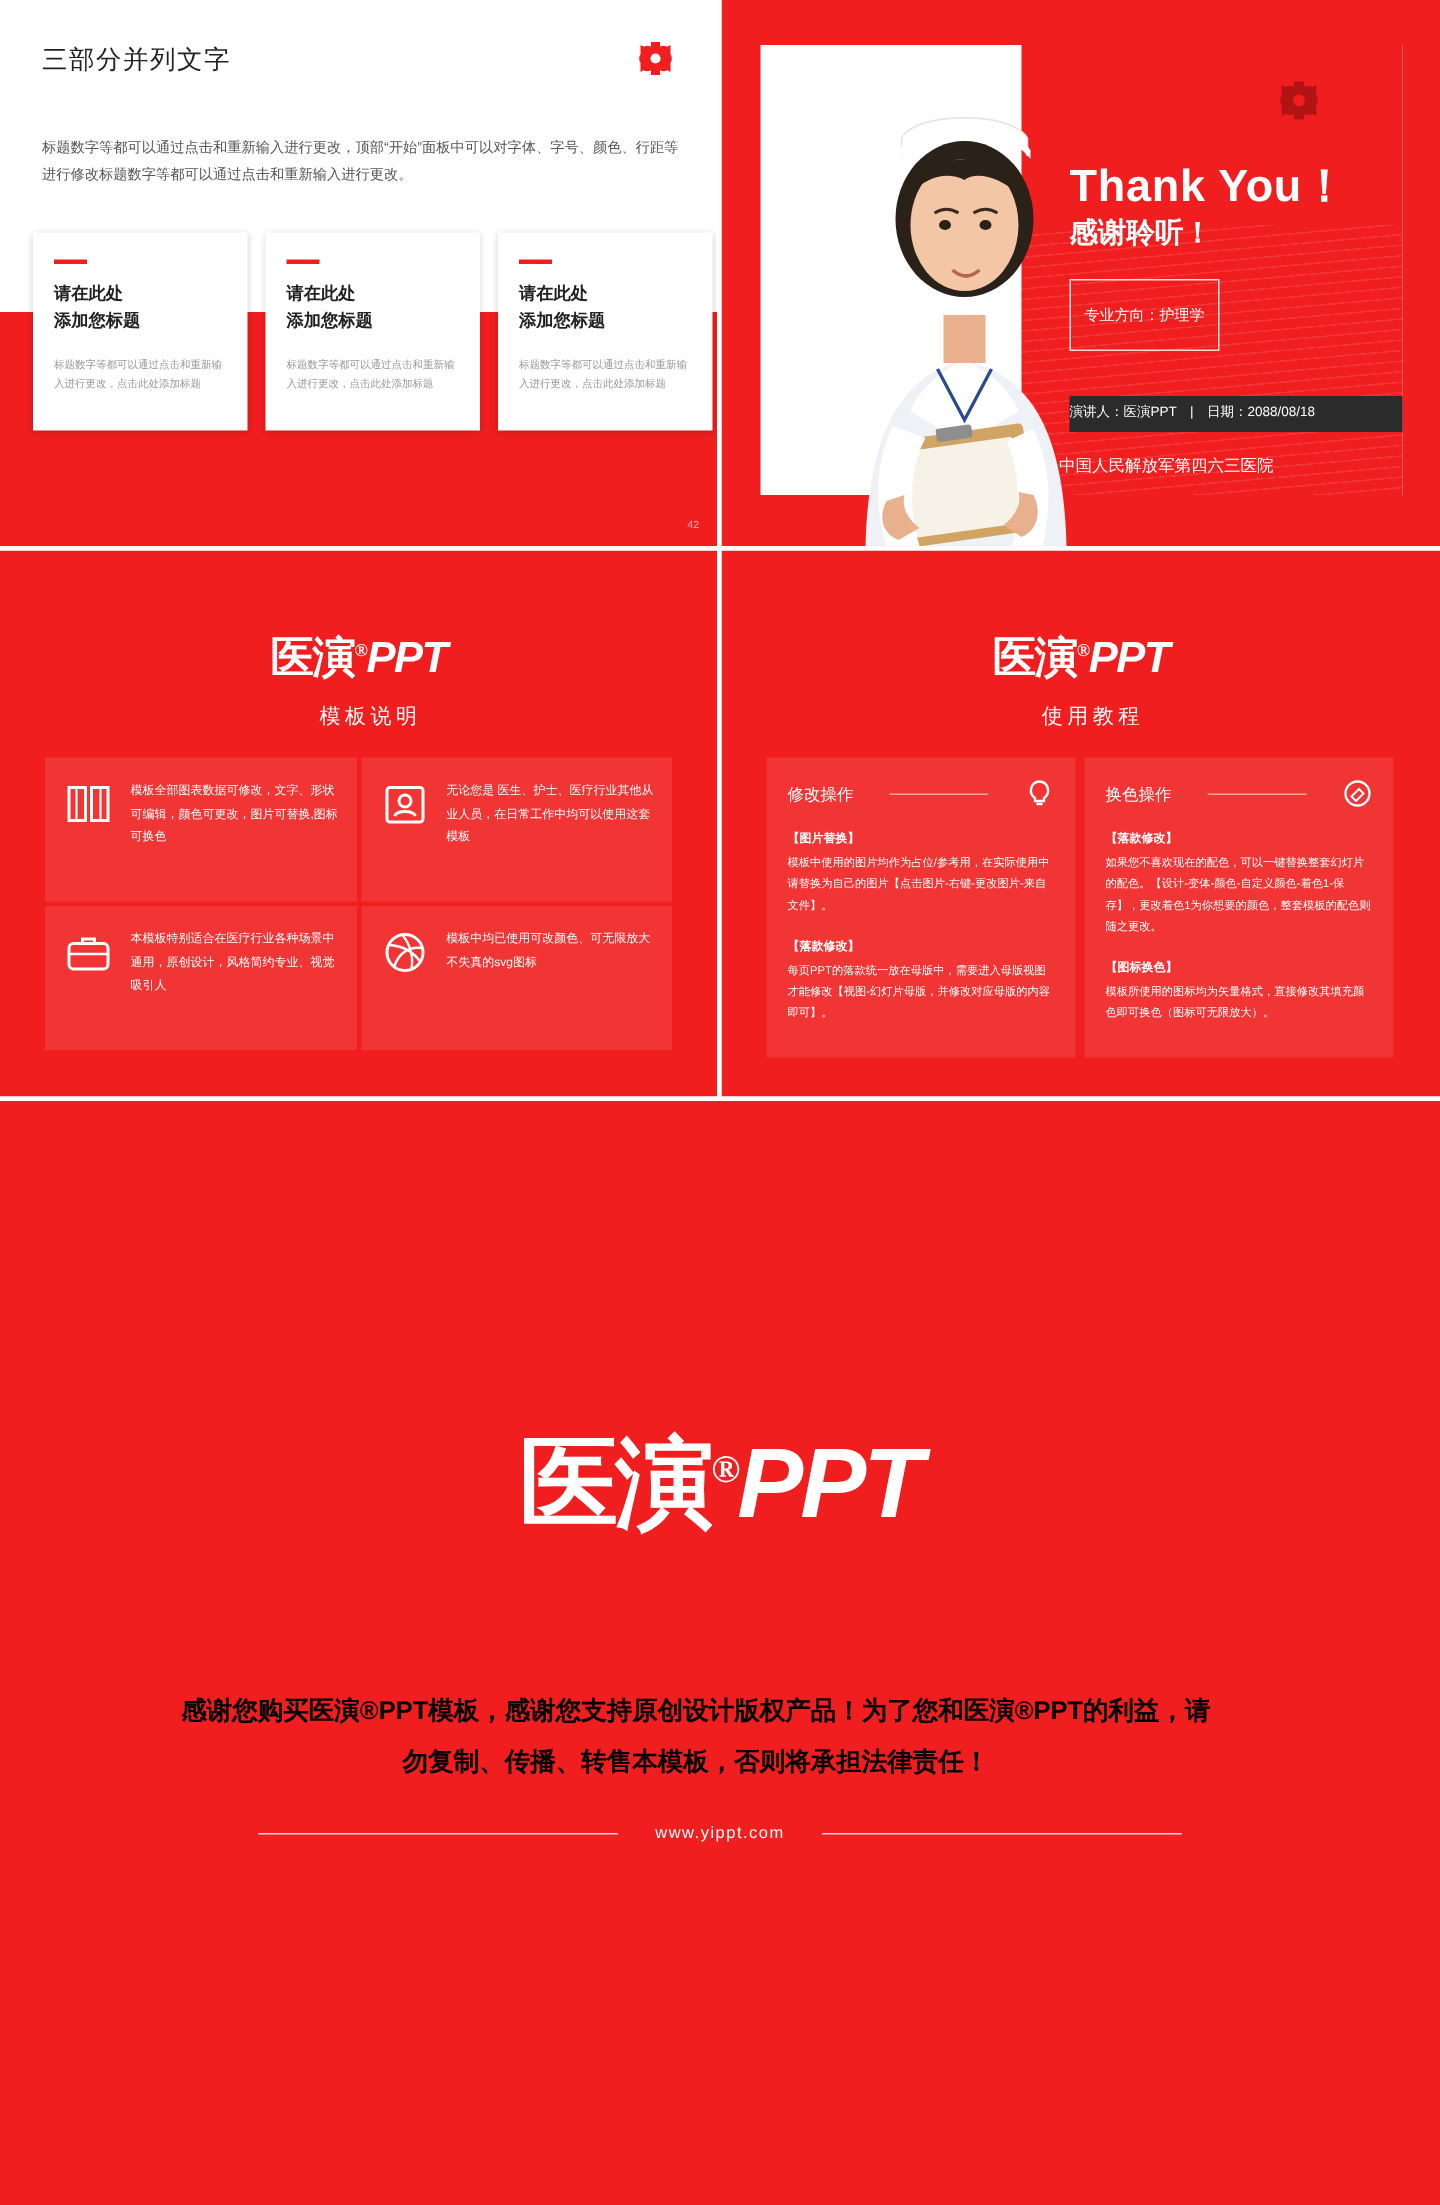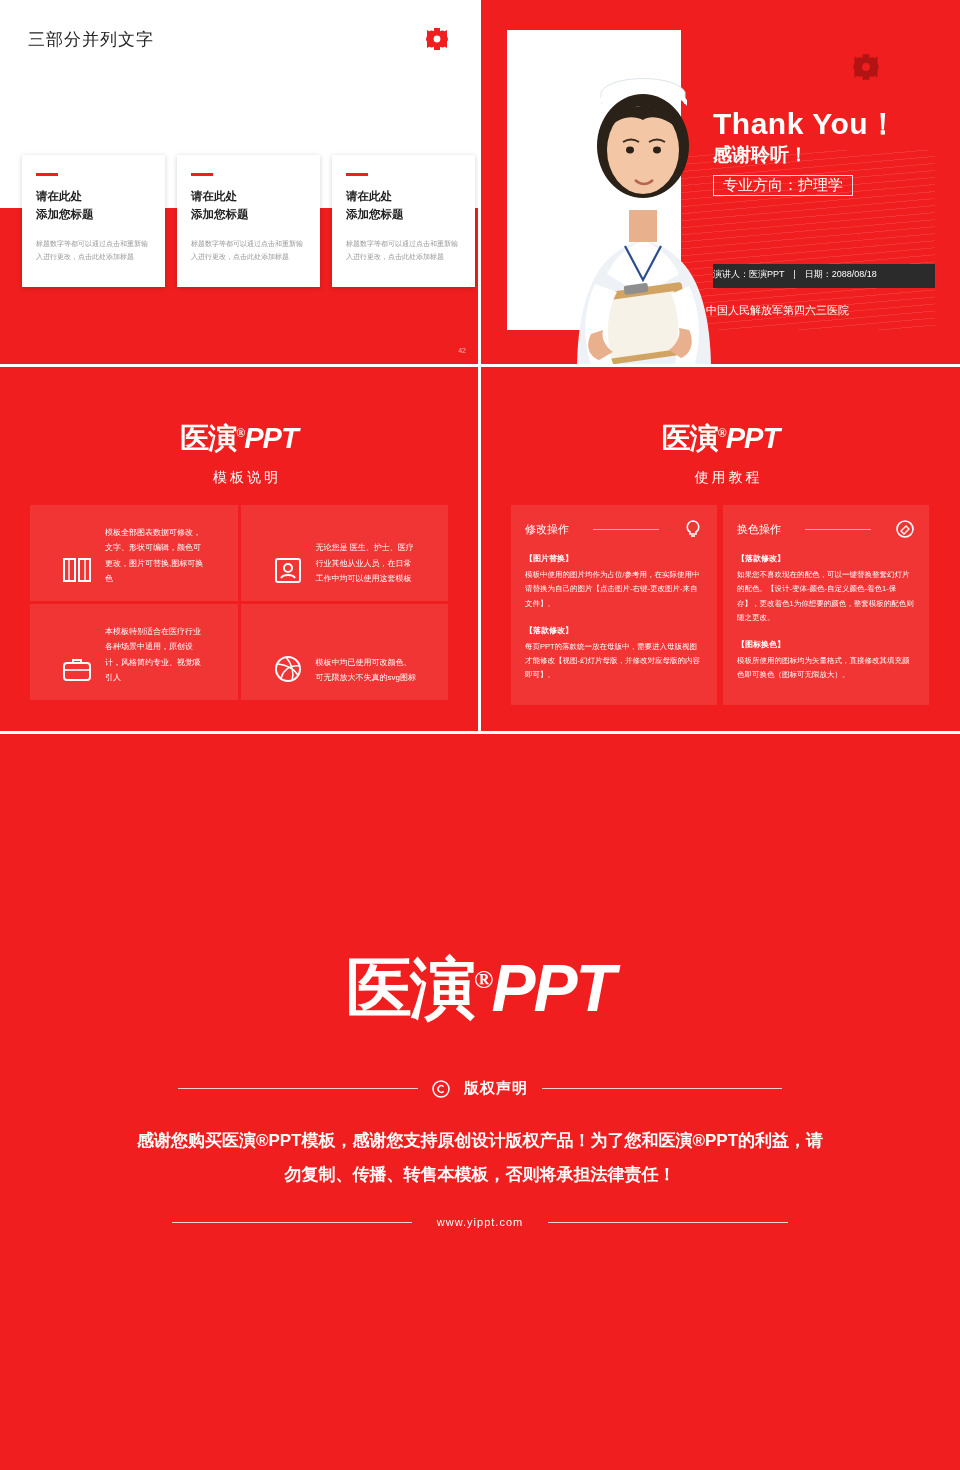--- a/index.html
+++ b/index.html
@@ -34,39 +34,39 @@
   #slide2 { left: 481px; top: 0; width: 544px; height: 364px; background: #f01e1e; }
   #slide2 .whitecard { position: absolute; left: 26px; top: 30px; width: 428px; height: 300px; background: #fff; }
   #slide2 .innerred { position: absolute; left: 200px; top: 30px; width: 254px; height: 300px; background: #f01e1e; }
   #slide2 .wave {
     position: absolute; left: 200px; top: 150px; width: 254px; height: 180px;
     background: repeating-linear-gradient(175deg, rgba(255,255,255,.10) 0 1px, rgba(255,255,255,0) 1px 7px);
   }
   #slide2 .cross2 { position: absolute; left: 370px; top: 52px; width: 30px; height: 30px; }
   #slide2 .thanks { position: absolute; left: 232px; top: 104px; font-size: 30px; font-weight: bold; color: #fff; letter-spacing: .5px; }
   #slide2 .thanks-cn { position: absolute; left: 232px; top: 142px; font-size: 19px; font-weight: bold; color: #fff; }
-  #slide2 .major { position: absolute; left: 232px; top: 175px; font-size: 15px; color: #fff; border: 1px solid rgba(255,255,255,.85); padding: 0 9px; }
+  #slide2 .major { position: absolute; left: 232px; top: 186px; font-size: 10px; color: #fff; border: 1px solid rgba(255,255,255,.85); padding: 16px 9px; }
   #slide2 .darkbar { position: absolute; left: 232px; top: 264px; width: 222px; height: 24px; background: #2b2b2b; }
   #slide2 .speaker { position: absolute; left: 232px; top: 268px; font-size: 9px; color: #fff; }
   #slide2 .hospital { position: absolute; left: 225px; top: 303px; font-size: 11px; color: #fff; }
   #slide2 .nurse { position: absolute; left: 58px; top: 34px; width: 210px; height: 330px; }
 
   
   #slide3 { left: 0; top: 367px; width: 478px; height: 364px; background: #f01e1e; }
   
   #slide4 { left: 481px; top: 367px; width: 479px; height: 364px; background: #f01e1e; }
 
   .brandwrap { position: absolute; left: 0; top: 52px; width: 100%; text-align: center; }
   .brand { font-size: 29px; font-weight: bold; color: #fff; letter-spacing: -1px; font-family: "Liberation Serif", serif; }
   .brand .reg { font-size: 12px; vertical-align: super; }
   .brand .ppt { font-style: italic; font-family: "Liberation Sans", sans-serif; }
   .subbrand { margin-top: 10px; font-size: 14px; color: #fff; letter-spacing: 3px; margin-left: 16px; }
 
   .quad { position: absolute; left: 30px; top: 138px; width: 418px; display: grid; grid-template-columns: 1fr 1fr; gap: 3px; }
-  .qcell { background: rgba(255,255,255,.10); padding: 14px 30px; display: flex; gap: 11px; align-items: flex-end; min-height: 96px; }
+  .qcell { background: rgba(255,255,255,.10); padding: 14px 12px; display: flex; gap: 11px; align-items: flex-start; min-height: 96px; }
   .qcell .ico { flex: 0 0 34px; height: 34px; }
   .qcell p { font-size: 8px; color: #fff; line-height: 1.95; }
 
   .duo { position: absolute; left: 30px; top: 138px; width: 418px; display: grid; grid-template-columns: 1fr 1fr; gap: 6px; }
   .dcell { background: rgba(255,255,255,.10); padding: 14px 14px 16px 14px; min-height: 200px; position: relative; }
   .dcell .hd { display: flex; align-items: center; gap: 24px; }
   .dcell .hd span.t { font-size: 11px; color: #fff; }
   .dcell .hd .line { flex: 1; height: 1px; background: rgba(255,255,255,.55); }
   .dcell .hd .ic { width: 20px; height: 20px; }
   .dcell .blk { margin-top: 14px; }
@@ -75,21 +75,21 @@
 
   
   #slide5 { left: 0; top: 734px; width: 960px; height: 736px; background: #f01e1e; }
   #slide5 .bigbrand { position: absolute; left: 0; top: 210px; width: 100%; text-align: center; font-size: 66px; font-weight: bold; color: #fff; font-family: "Liberation Serif", serif; letter-spacing: -2px; }
   #slide5 .bigbrand .reg { font-size: 26px; vertical-align: super; }
   #slide5 .bigbrand .ppt { font-style: italic; font-family: "Liberation Sans", sans-serif; }
   #slide5 .cprow { position: absolute; left: 0; top: 345px; width: 100%; display: flex; align-items: center; justify-content: center; gap: 14px; }
   #slide5 .cprow .ln { width: 240px; height: 1px; background: rgba(255,255,255,.8); }
   #slide5 .cprow .cpicon { width: 18px; height: 18px; }
   #slide5 .cprow .cptxt { font-size: 15px; color: #fff; font-weight: bold; letter-spacing: 1px; }
-  #slide5 .para { position: absolute; left: 130px; top: 390px; width: 700px; text-align: center; font-size: 17px; font-weight: bold; color: #ffffff; line-height: 2.0; }
+  #slide5 .para { position: absolute; left: 114px; top: 390px; width: 700px; text-align: center; font-size: 17px; font-weight: bold; color: #000000; line-height: 2.0; }
   #slide5 .bottomrow { position: absolute; left: 0; top: 482px; width: 100%; display: flex; align-items: center; justify-content: center; gap: 25px; }
   #slide5 .bottomrow .ln { width: 240px; height: 1px; background: rgba(255,255,255,.8); }
   #slide5 .bottomrow .url { font-size: 11px; color: #fff; letter-spacing: 1px; }
 
   
   .gutter-v { position: absolute; background: #fff; }
 </style>
 </head>
 <body>
 
@@ -100,20 +100,21 @@
 
     <div class="title">三部分并列文字</div>
 
     <div class="cross">
       <svg viewBox="0 0 26 26" width="26" height="26">
         <path d="M10 2h6v3.2a5 5 0 0 1 4.8 0L23 4v6.2a5 5 0 0 1 0 5.6L23 22l-2.2-1.2a5 5 0 0 1-4.8 0V24h-6v-3.2a5 5 0 0 1-4.8 0L3 22l0-6.2a5 5 0 0 1 0-5.6L3 4l2.2 1.2A5 5 0 0 1 10 5.2z" fill="#f01e1e"></path>
         <circle cx="13" cy="13" r="3.4" fill="#fff"></circle>
       </svg>
     </div>
 
+    <div class="desc">标题数字等都可以通过点击和重新输入进行更改，顶部“开始”面板中可以对字体、字号、颜色、行距等进行修改标题数字等都可以通过点击和重新输入进行更改。</div>
 
     <div class="cards">
       <div class="card">
         <div class="bar"></div>
         <h4 style="white-space:pre-line">请在此处
 添加您标题</h4>
         <p>标题数字等都可以通过点击和重新输入进行更改，点击此处添加标题</p>
       </div>
       <div class="card">
         <div class="bar"></div>
@@ -288,31 +289,20 @@
         </div>
       </div>
     </div>
   </div>
 
   <div class="slide" id="slide5">
     <div class="bigbrand">
       <span>医演</span><span class="reg">®</span><span class="ppt">PPT</span>
     </div>
 
-    <div class="cprow">
-      <span class="ln"></span>
-      <span class="cpicon">
-        <svg viewBox="0 0 18 18" width="18" height="18">
-            <circle cx="9" cy="9" r="8" fill="none" stroke="#fff" stroke-width="1.5"></circle>
-            <path d="M11.6 6.6a3.3 3.3 0 1 0 0 4.8" fill="none" stroke="#fff" stroke-width="1.5"></path>
-          </svg>
-      </span>
-      <span class="cptxt">版权声明</span>
-      <span class="ln"></span>
-    </div>
 
     <div class="para">感谢您购买医演®PPT模板，感谢您支持原创设计版权产品！为了您和医演®PPT的利益，请勿复制、传播、转售本模板，否则将承担法律责任！</div>
 
     <div class="bottomrow">
       <span class="ln"></span>
       <span class="url">www.yippt.com</span>
       <span class="ln"></span>
     </div>
   </div>
 

